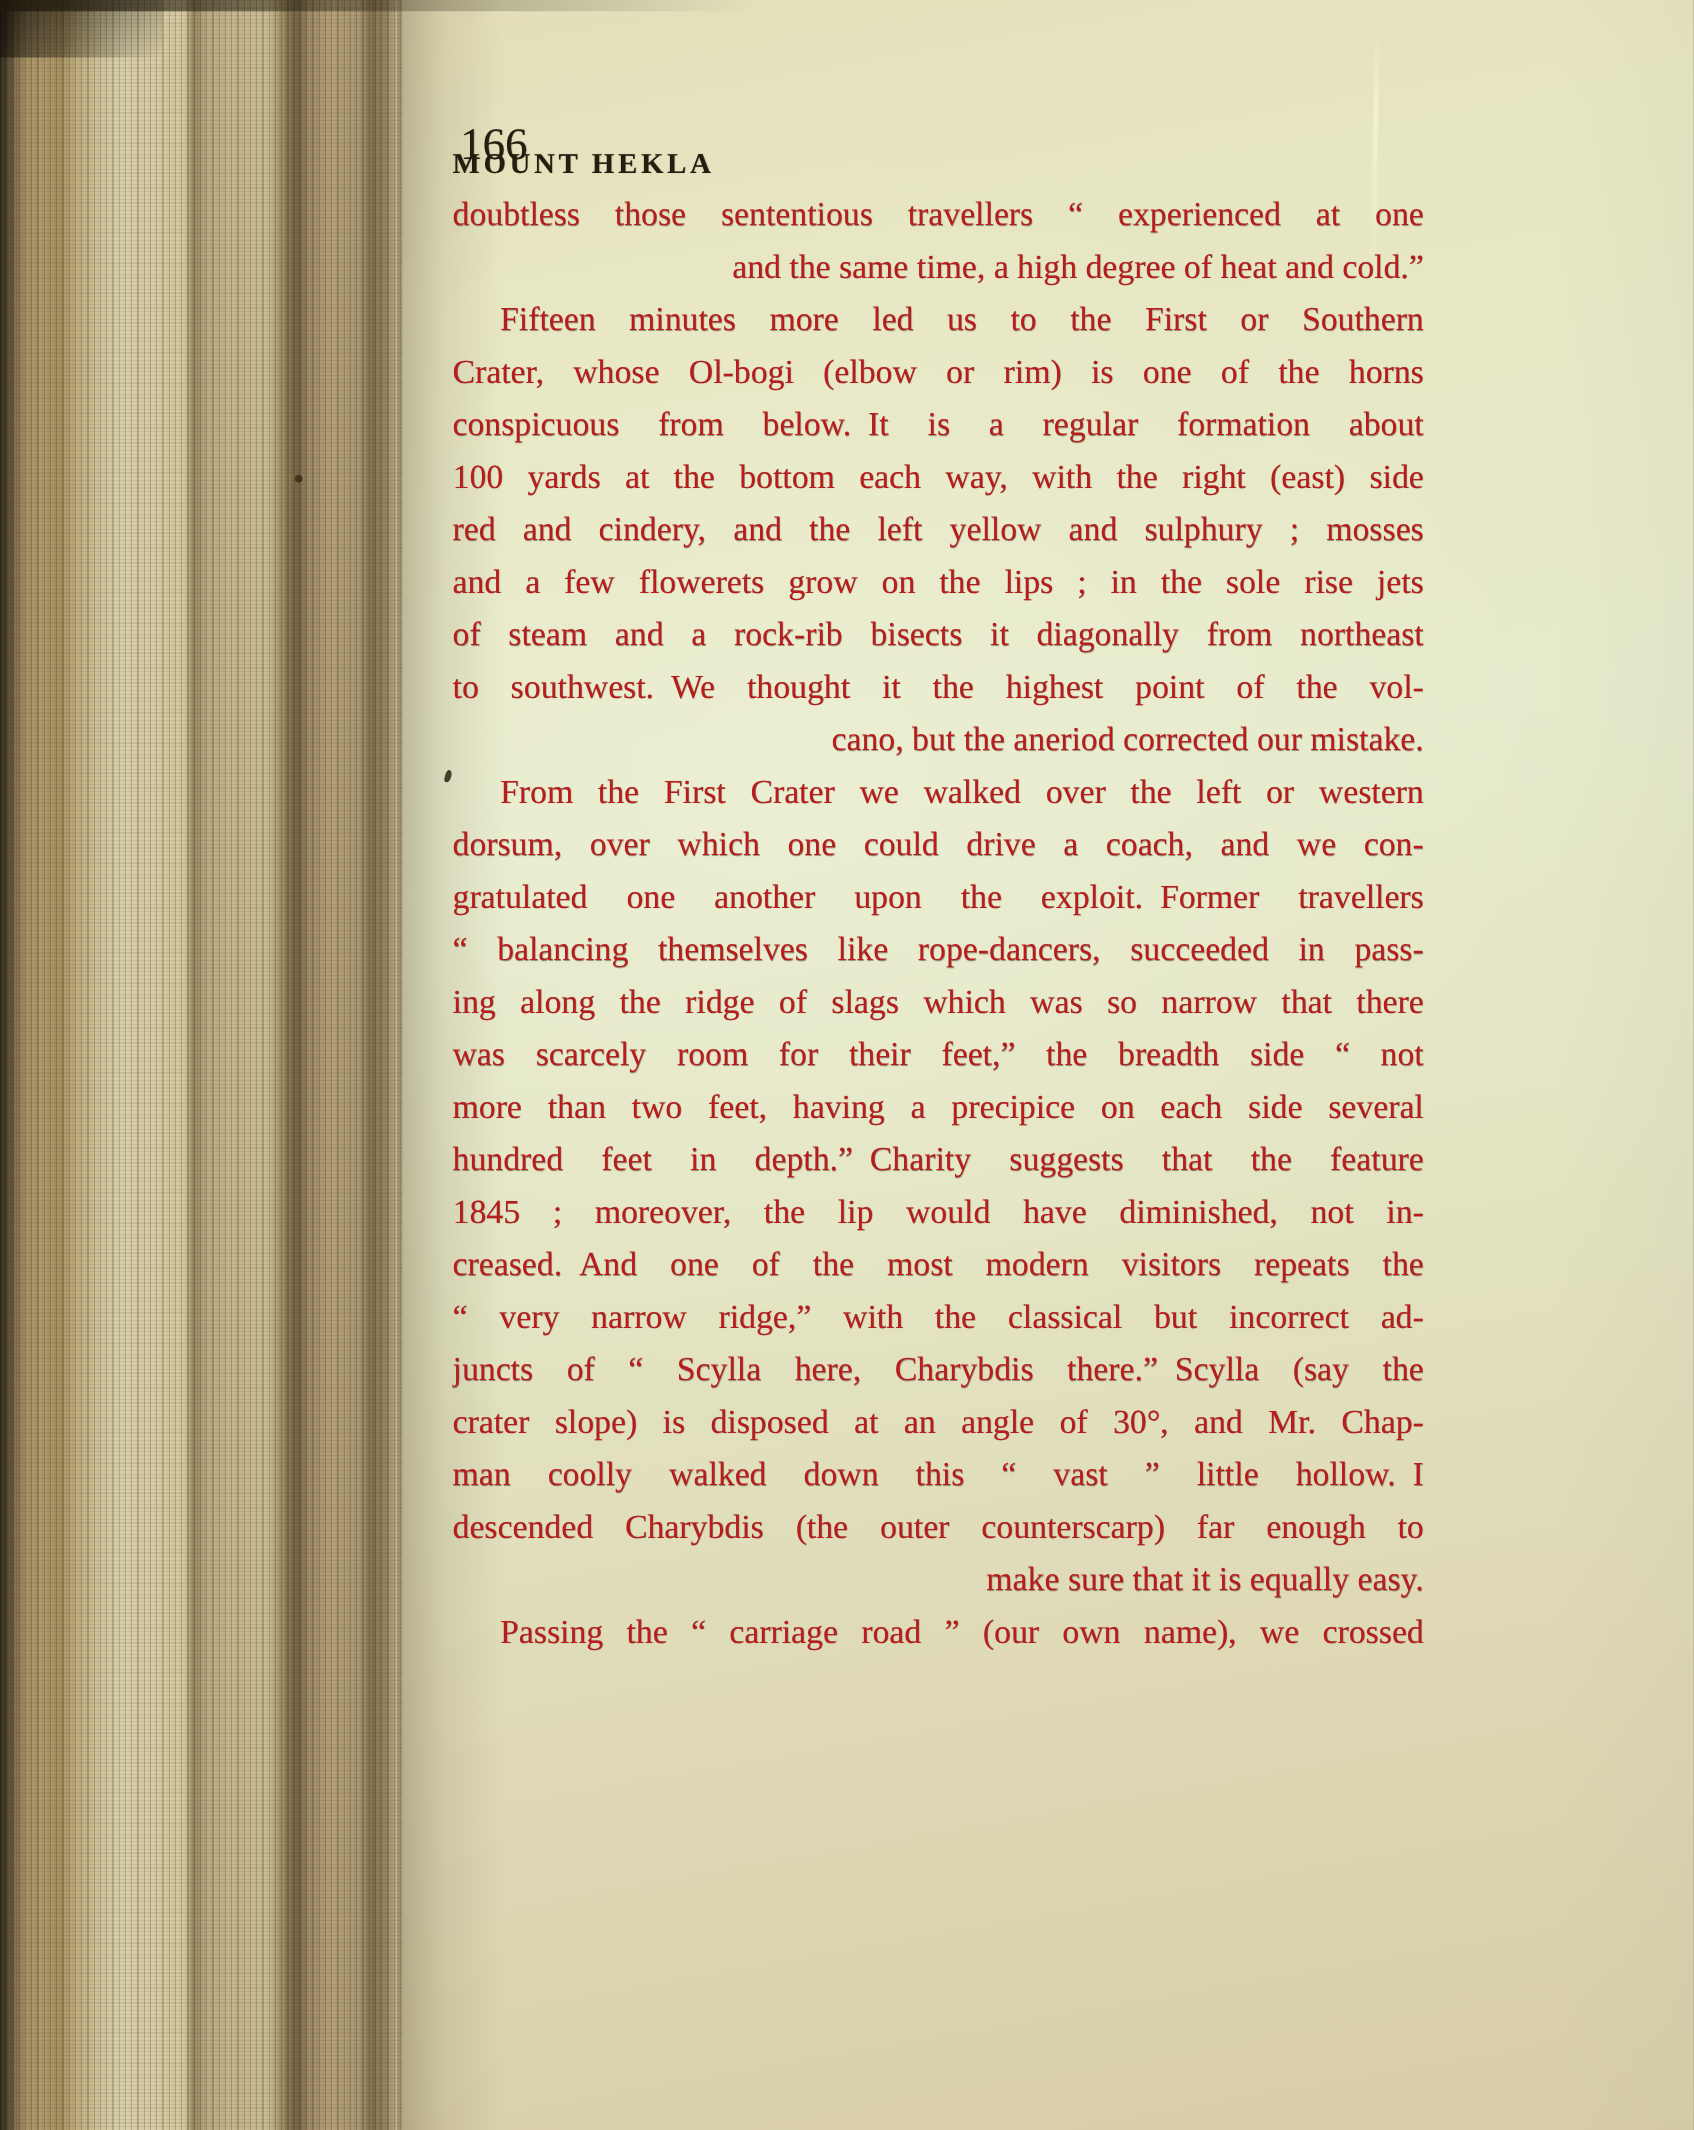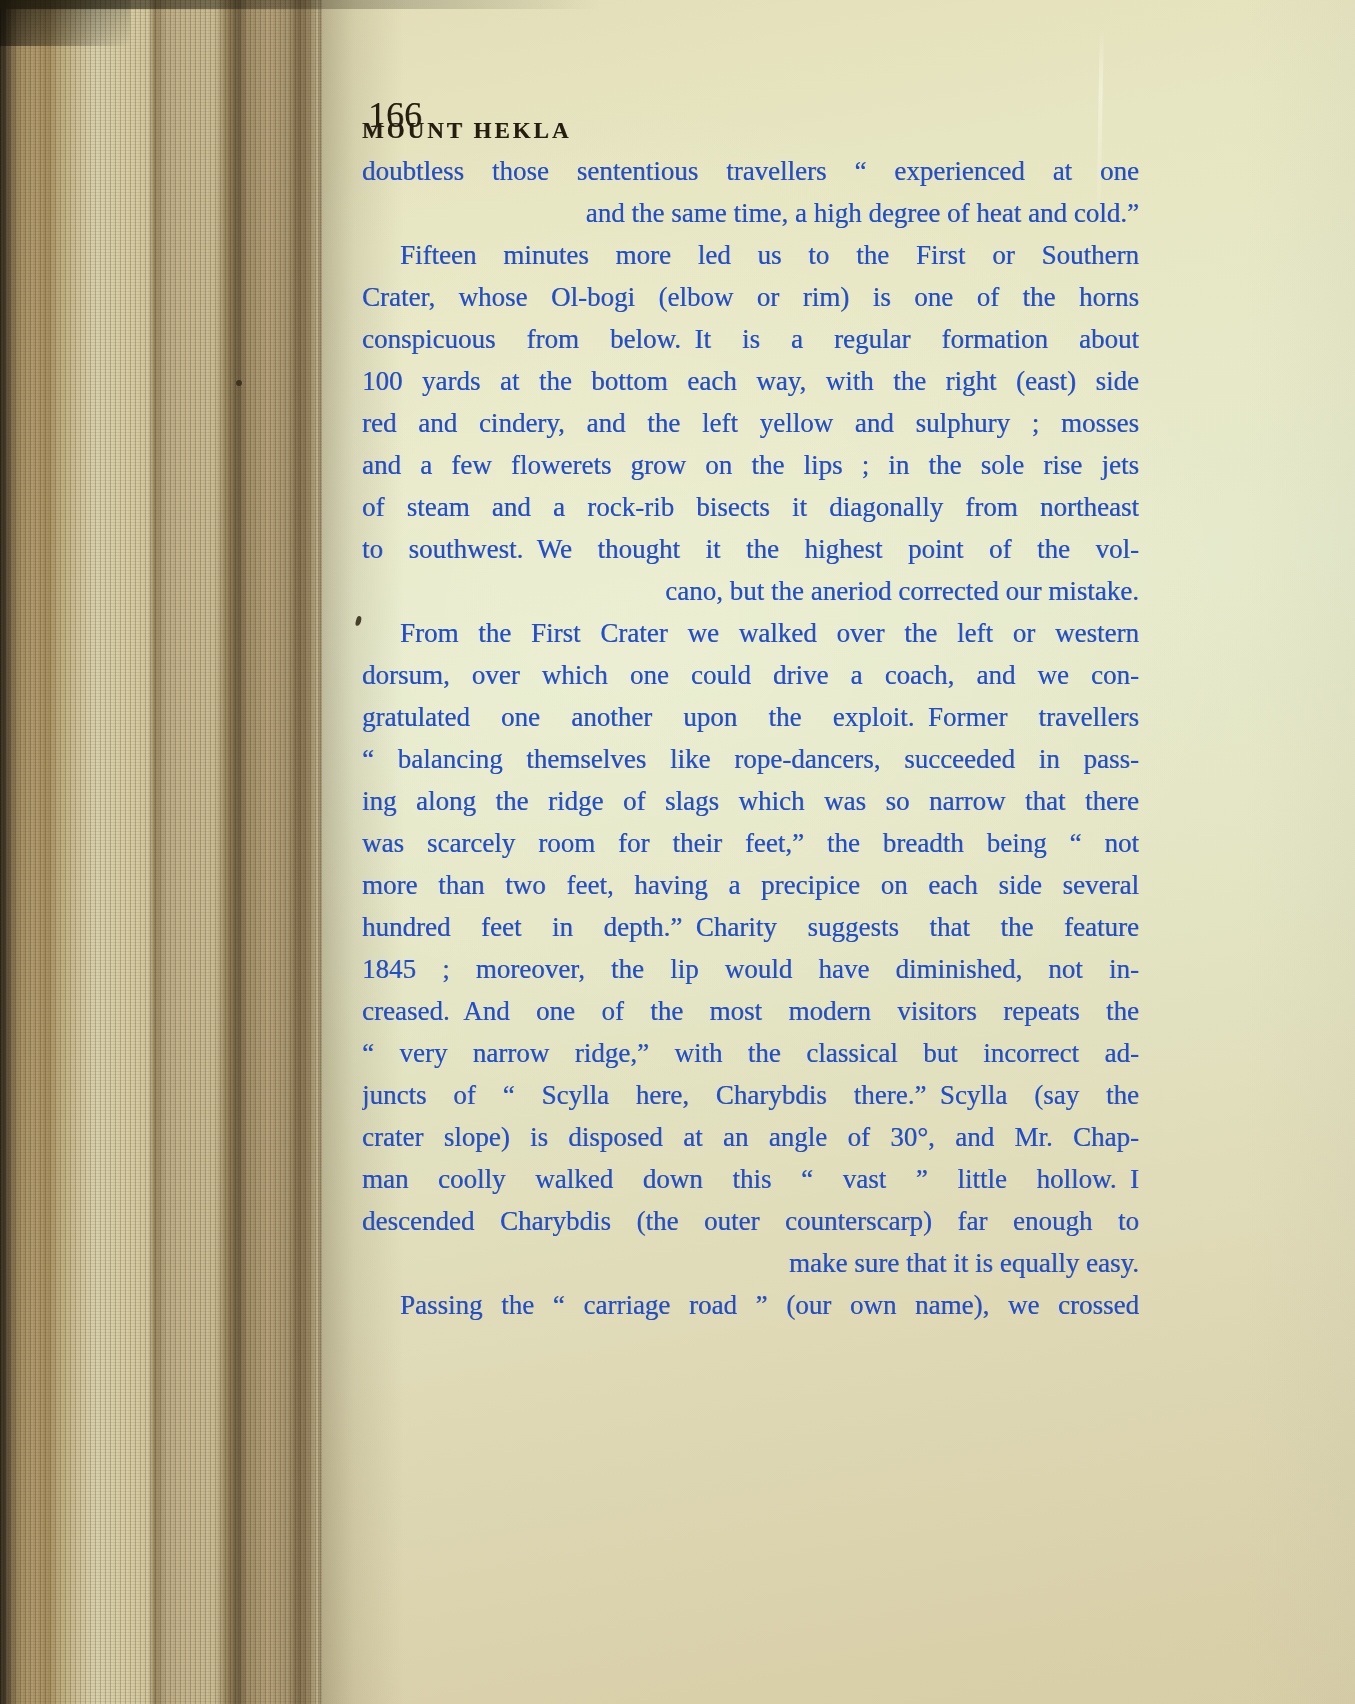--- a/index.html
+++ b/index.html
@@ -68,21 +68,21 @@
     text-shadow:0.4px 0.4px 0.6px rgba(36,28,12,0.5);
   }
   .runhead{
     display:block;text-align:left;
     font-size:23px;line-height:34px;font-weight:700;letter-spacing:3px;
     text-shadow:0.4px 0.4px 0.6px rgba(36,28,12,0.5);
     margin-top:16px;
   }
   .textblock{
     position:absolute;left:362px;top:150px;width:777px;
-    color:#1d4ed8;
+    color:#b91c1c;
   }
   .ln{
     font-size:27px;line-height:42px;height:42px;overflow:hidden;
     text-align:justify;
     text-shadow:0.4px 0.4px 0.6px rgba(36,28,12,0.45);
   }
   .ln.j::after{content:"";display:inline-block;width:100%;height:0;vertical-align:top;}
   .ln.nj{text-align:right;}
   .ln.ind{text-indent:38px;}
 </style>
@@ -115,21 +115,21 @@
     <div class="ln j">red and cindery, and the left yellow and sulphury ; mosses</div>
     <div class="ln j">and a few flowerets grow on the lips ; in the sole rise jets</div>
     <div class="ln j">of steam and a rock-rib bisects it diagonally from northeast</div>
     <div class="ln j">to southwest. We thought it the highest point of the vol-</div>
     <div class="ln nj">cano, but the aneriod corrected our mistake.</div>
     <div class="ln j ind">From the First Crater we walked over the left or western</div>
     <div class="ln j">dorsum, over which one could drive a coach, and we con-</div>
     <div class="ln j">gratulated one another upon the exploit. Former travellers</div>
     <div class="ln j">“ balancing themselves like rope-dancers, succeeded in pass-</div>
     <div class="ln j">ing along the ridge of slags which was so narrow that there</div>
-    <div class="ln j">was scarcely room for their feet,” the breadth being “ not</div>
+    <div class="ln j">was scarcely room for their feet,” the breadth side “ not</div>
     <div class="ln j">more than two feet, having a precipice on each side several</div>
     <div class="ln j">hundred feet in depth.” Charity suggests that the feature</div>
     <div class="ln j">1845 ; moreover, the lip would have diminished, not in-</div>
     <div class="ln j">creased. And one of the most modern visitors repeats the</div>
     <div class="ln j">“ very narrow ridge,” with the classical but incorrect ad-</div>
     <div class="ln j">juncts of “ Scylla here, Charybdis there.” Scylla (say the</div>
     <div class="ln j">crater slope) is disposed at an angle of 30°, and Mr. Chap-</div>
     <div class="ln j">man coolly walked down this “ vast ” little hollow. I</div>
     <div class="ln j">descended Charybdis (the outer counterscarp) far enough to</div>
     <div class="ln nj">make sure that it is equally easy.</div>

